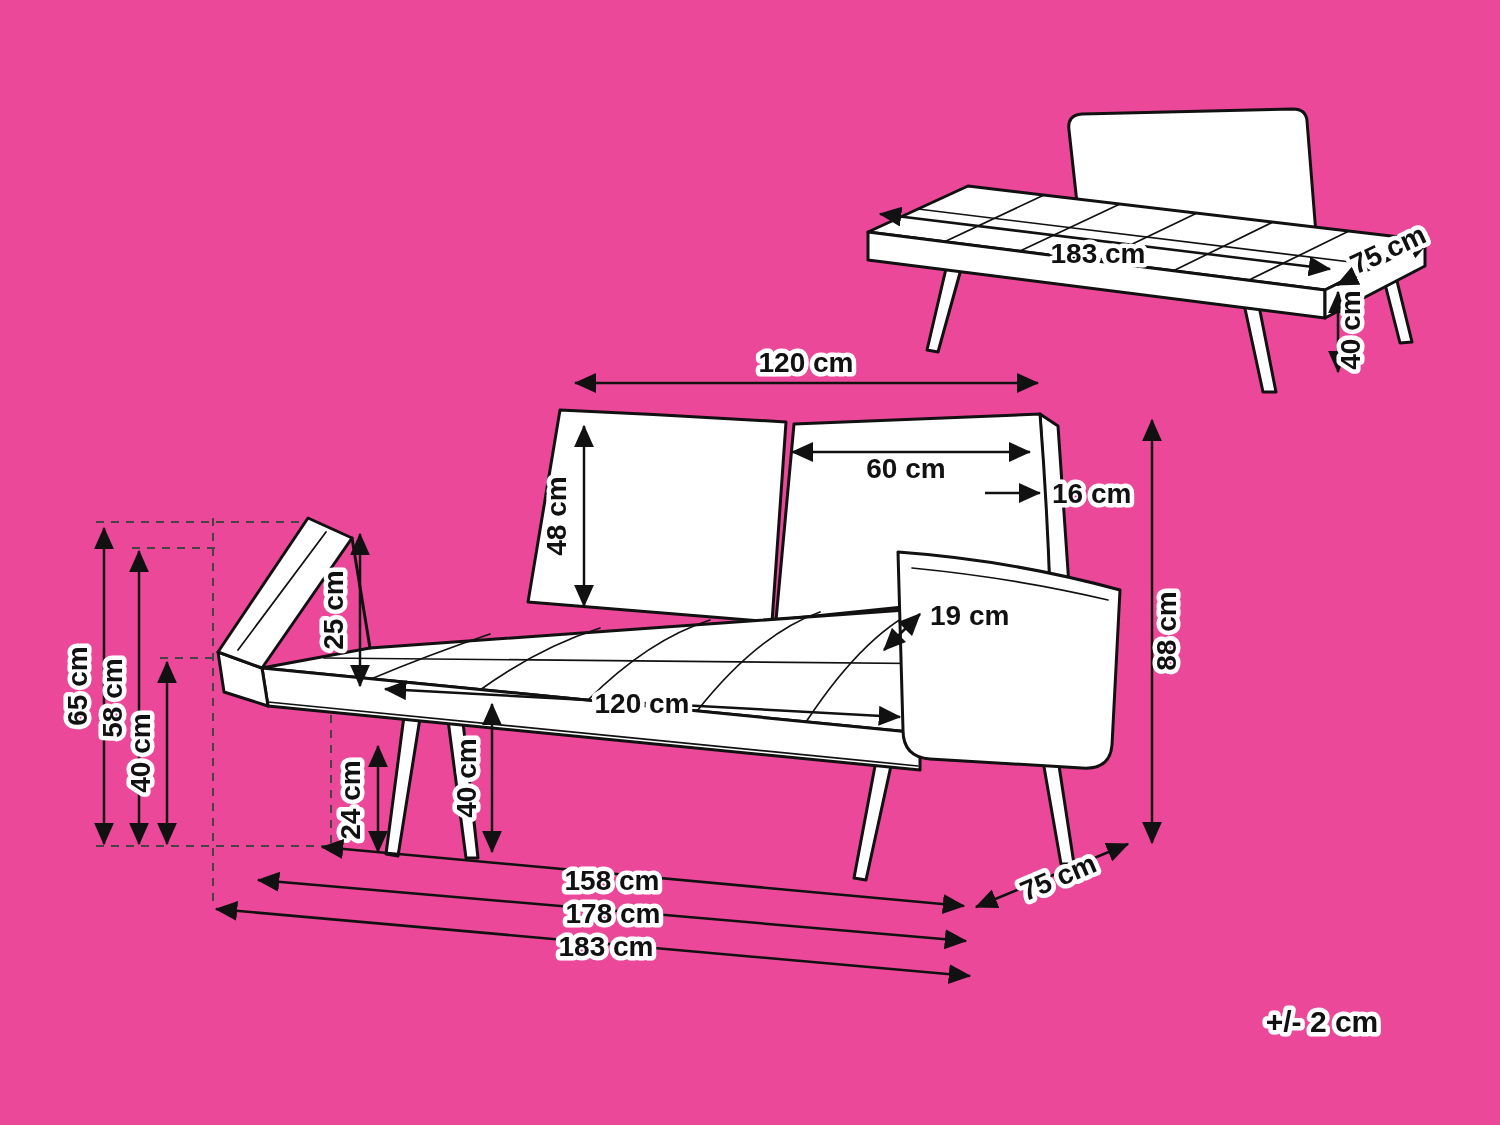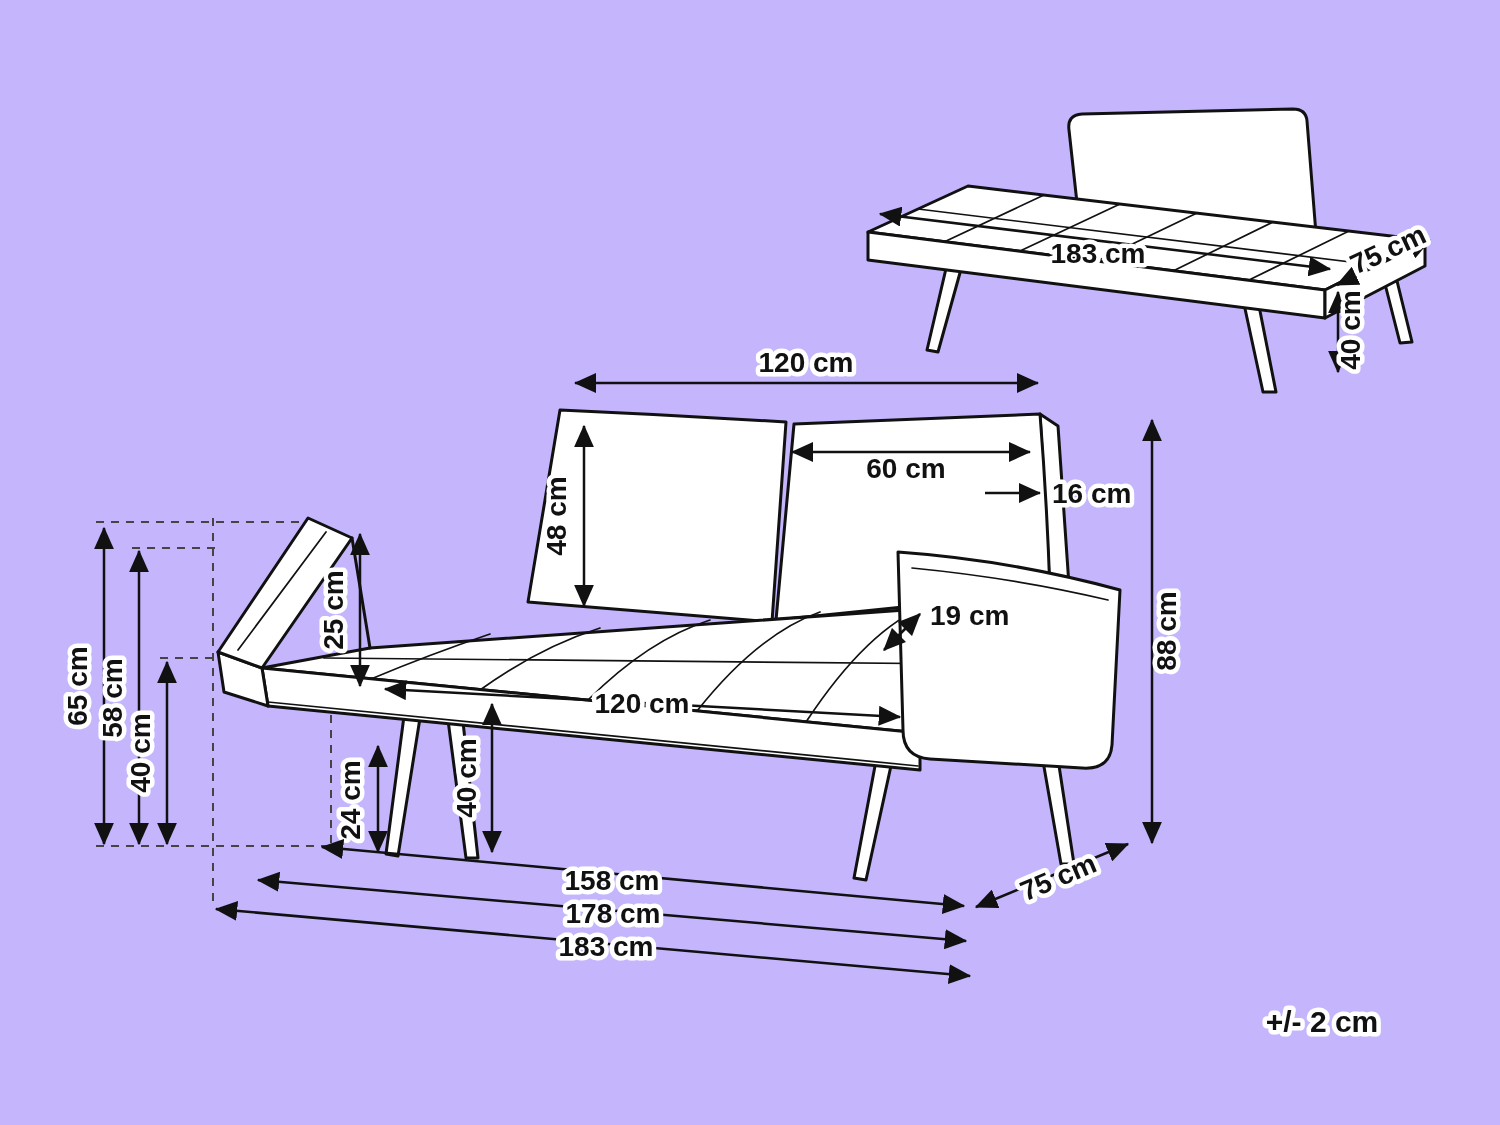--- a/index.html
+++ b/index.html
@@ -1,16 +1,16 @@
 <!DOCTYPE html>
 <html><head>
 <meta charset="utf-8">
 <style>
   html,body{margin:0;padding:0;background:#ffffff;}
-  .stage{width:1500px;height:1125px;background:#c4b5fd;position:relative;font-family:"Liberation Sans",sans-serif;overflow:hidden;}
+  .stage{width:1500px;height:1125px;background:#ec4899;position:relative;font-family:"Liberation Sans",sans-serif;overflow:hidden;}
   svg{display:block}
   .shape{fill:#fff;stroke:#111;stroke-width:3;stroke-linejoin:round;stroke-linecap:round}
   .ln{fill:none;stroke:#111;stroke-width:3;stroke-linejoin:round;stroke-linecap:round}
   .tuft{fill:none;stroke:#111;stroke-width:1.7;stroke-linecap:round}
   .dim{fill:none;stroke:#111;stroke-width:2.5}
   .dash{fill:none;stroke:#444;stroke-width:2;stroke-dasharray:8 7}
   .lbl{font-family:"Liberation Sans",sans-serif;font-weight:bold;font-size:28px;fill:#111;
        stroke:#fff;stroke-width:9px;paint-order:stroke;stroke-linejoin:round}
   .mid{text-anchor:middle}
   .note{font-size:30px}

